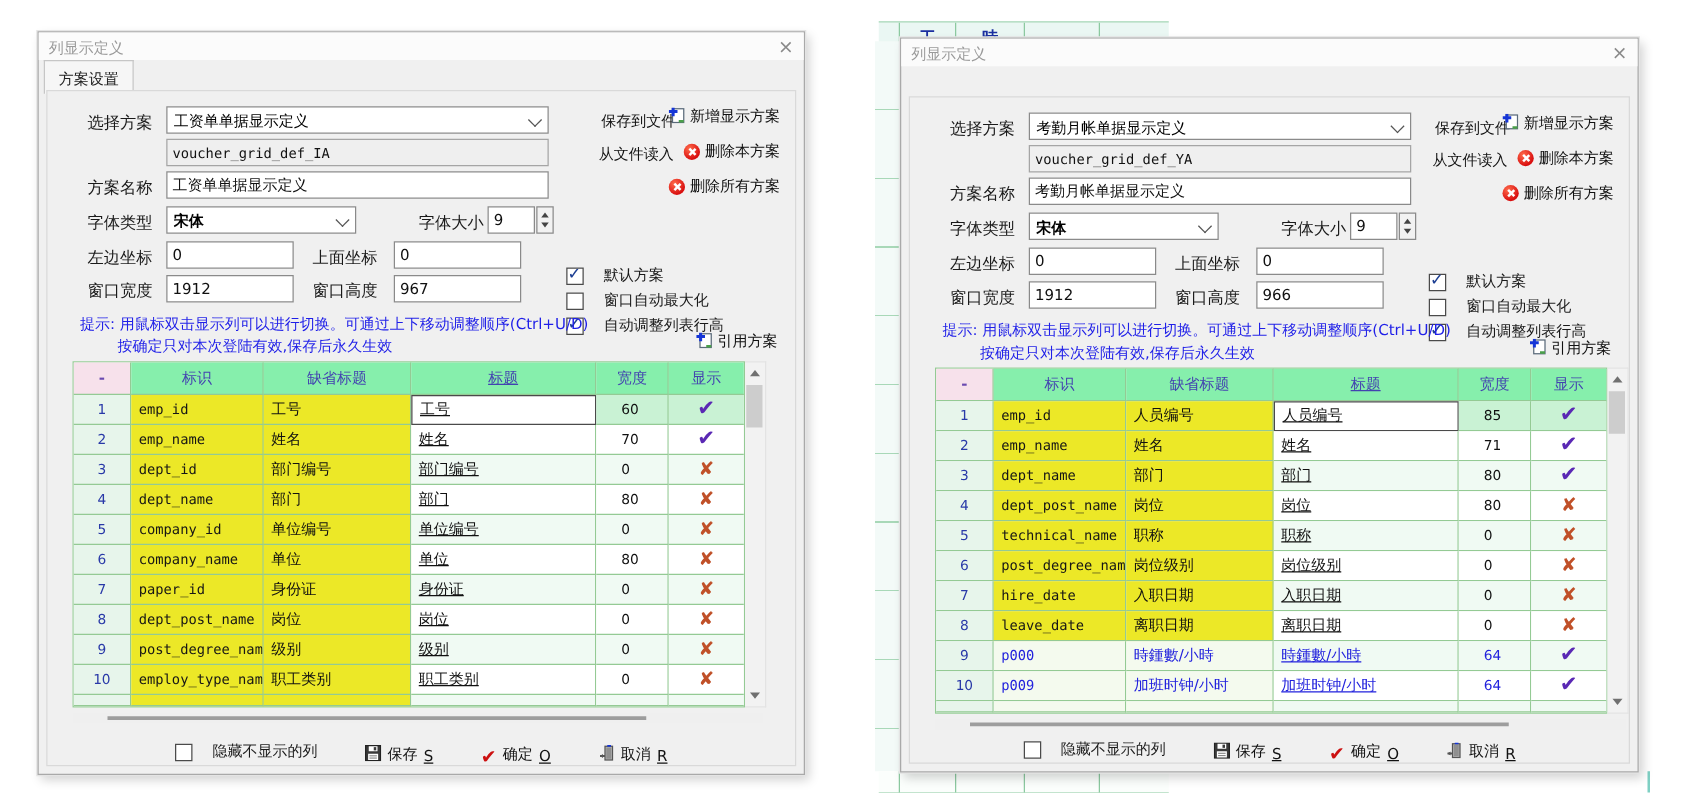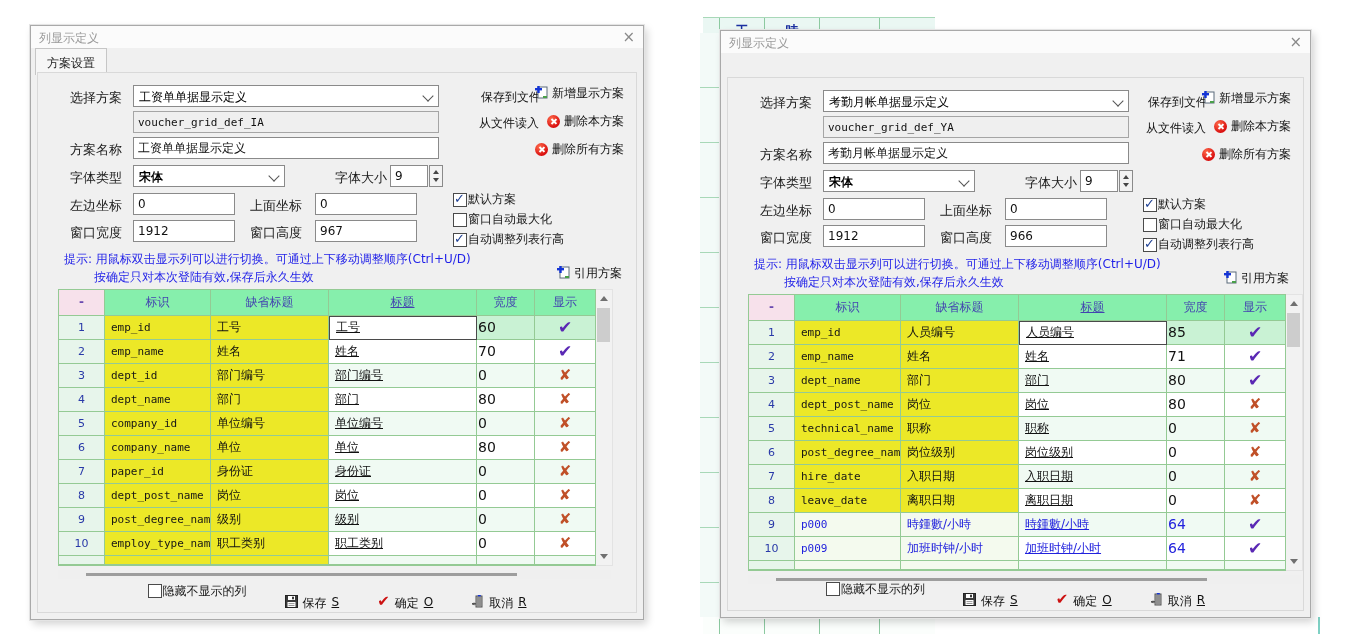--- a/index.html
+++ b/index.html
@@ -34,21 +34,21 @@
   .inp.mono{font-family:"DejaVu Sans Mono","Liberation Mono",monospace;font-size:11px;background:#efefef;border-color:#a5a5a5;}
   .combo{position:absolute;background:#fff;border:1px solid #8a8a8a;height:22px;box-sizing:border-box;font-size:12px;}
   .combo .ctext{position:absolute;left:5px;top:3px;white-space:nowrap;overflow:hidden;right:20px;}
   .combo .chev{position:absolute;right:6px;top:6px;width:7px;height:7px;border-right:1px solid #555;
     border-bottom:1px solid #555;transform:rotate(45deg);}
   .combo.boldtxt .ctext{font-weight:bold;}
   .spin{position:absolute;width:14px;height:22px;border:1px solid #8a8a8a;background:#f2f2f2;box-sizing:border-box;}
   .spin .u,.spin .d{position:absolute;left:3px;width:0;height:0;border-left:3px solid transparent;border-right:3px solid transparent;}
   .spin .u{top:4px;border-bottom:4px solid #444;}
   .spin .d{bottom:4px;border-top:4px solid #444;}
-  .cb{position:absolute;display:flex;align-items:center;gap:1px;font-size:12px;color:#1a1a1a;white-space:nowrap;}
+  .cb{position:absolute;display:flex;align-items:center;gap:16px;font-size:12px;color:#1a1a1a;white-space:nowrap;margin-top:21px;}
   .cb .bx{width:12px;height:12px;border:1px solid #4a4a4a;background:#fff;position:relative;flex:0 0 auto;}
   .cb.checked .bx::after{content:"\2713";position:absolute;left:0px;top:-3px;font-size:13px;font-weight:bold;color:#1d3f93;}
   .hint{position:absolute;font-size:12px;color:#1f1fe8;white-space:nowrap;}
   .sidelbl{position:absolute;font-size:12px;color:#111;white-space:nowrap;cursor:default;}
   .sbtn{position:absolute;display:flex;align-items:center;gap:4px;font-size:12px;color:#111;white-space:nowrap;cursor:default;}
   .icon{display:inline-block;flex:0 0 auto;}
   .delcirc{width:13px;height:13px;border-radius:50%;background:radial-gradient(circle at 35% 30%,#ff6a4a,#d90f0f 70%);position:relative;}
   .delcirc::before,.delcirc::after{content:"";position:absolute;left:6px;top:3px;width:1.8px;height:7px;background:#fff;}
   .delcirc::before{transform:rotate(45deg);} .delcirc::after{transform:rotate(-45deg);}
   
@@ -57,41 +57,41 @@
   .trow,.hrow{display:flex;}
   .gc{box-sizing:border-box;border-right:1px solid #94ca94;border-bottom:1px solid #94ca94;
     height:24px;line-height:23px;font-size:12px;overflow:hidden;white-space:nowrap;}
   .hrow .gc{height:26px;line-height:25px;background:#86efac;color:#4343b0;text-align:center;}
   .hrow .gc.hc0{background:#f7e1eb;color:#6a4ab0;font-weight:bold;}
   .c0{width:46px;} .c1{width:106px;} .c2{width:118px;} .c3{width:148px;text-decoration:underline;} .c4{width:58px;} .c5{width:60px;border-right:none;}
   .numc{background:#e7f5eb;color:#2939a8;text-align:center;font-size:11px;}
   .idc{background:#ece827;font-family:"DejaVu Sans Mono","Liberation Mono",monospace;font-size:11px;padding-left:6px;color:#161616;}
   .defc{background:#ece827;padding-left:6px;color:#111;}
   .titlec{background:#fff;padding:0 6px;color:#111;}
-  .widc{background:#fff;padding-left:1px;font-size:14px;color:#111;}
+  .widc{background:#fff;padding-left:20px;font-size:11px;color:#111;}
   .showc{background:#fff;text-align:center;}
   .altc{background:#f0faf3;}
   .bluetxt{color:#2222dd !important;}
   .palebg{background:#f4faee !important;}
   .focuscell{border:1px solid #4a4a4a;background:#fff !important;line-height:21px;}
   .hlcell{background:#c9f2d4 !important;}
   .show-yes{color:#5a28b4;font-size:17px;font-weight:bold;}
   .show-no{color:#c05028;font-size:15px;font-weight:bold;}
   .prow .gc{height:9px;line-height:9px;}
   
   .vscroll{width:17px;background:#f2f2f2;position:relative;border:1px solid #e3e3e3;border-left:none;box-sizing:border-box;}
   .sarr{position:absolute;left:4px;width:0;height:0;border-left:4px solid transparent;border-right:4px solid transparent;}
   .sarr.up{top:6px;border-bottom:5px solid #707070;}
   .sarr.down{bottom:6px;border-top:5px solid #707070;}
   .vthumb{position:absolute;left:1px;top:18px;width:13px;height:34px;background:#cdcdcd;}
   .hscroll{position:absolute;height:9px;background:#efefef;}
   .hthumb{position:absolute;left:5%;top:3px;height:3px;width:78%;background:#9d9d9d;}
   
   .footer{position:absolute;left:0;right:0;bottom:8px;height:26px;display:flex;align-items:center;justify-content:center;gap:38px;}
-  .fbtn{display:flex;align-items:flex-start;gap:5px;font-size:12px;color:#111;white-space:nowrap;cursor:default;margin-top:24px;}
+  .fbtn{display:flex;align-items:flex-end;gap:5px;font-size:12px;color:#111;white-space:nowrap;cursor:default;margin-top:24px;}
   .fbtn .key{text-decoration:underline;}
   .redcheck{color:#cc1111;font-size:15px;font-weight:bold;line-height:13px;}
 </style>
 </head>
 <body>
 
 <div class="bg-toprow">
   <div class="bg-cell" style="width:17px"></div>
   <div class="bg-cell" style="width:45px">工</div>
   <div class="bg-cell" style="width:55px">時</div>

